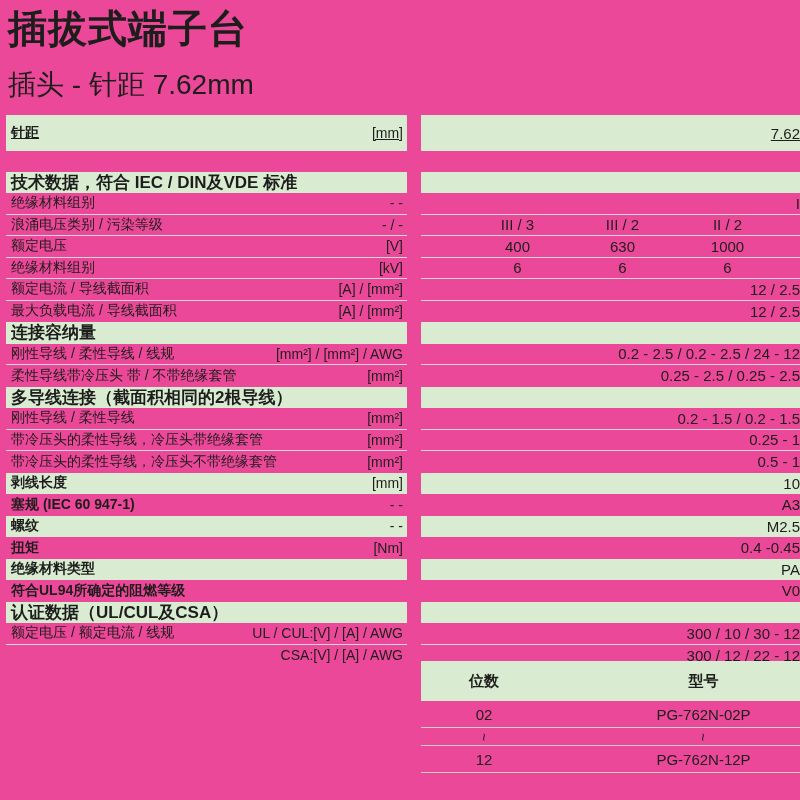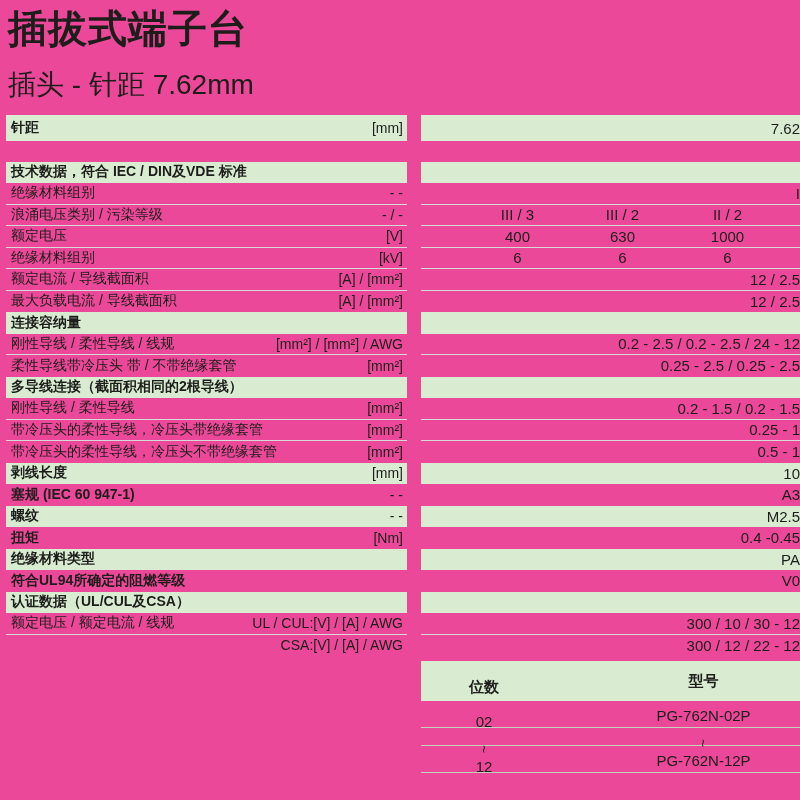--- a/index.html
+++ b/index.html
@@ -15,45 +15,45 @@
   }
   
   .title{position:absolute;left:8px;top:2px;font-size:39px;font-weight:700;letter-spacing:1px;}
   .subtitle{position:absolute;left:8px;top:66px;font-size:28px;font-weight:400;}
   .product{position:absolute;left:421px;top:42px;width:379px;text-align:center;}
   .product-name{font-size:26px;font-weight:700;}
   .product-note{font-size:13px;margin-top:12px;}
   
   .table{position:absolute;left:0;top:115px;width:800px;}
   .row{display:flex;height:21.5px;}
-  .row.pitch{height:26px;}
+  .row.pitch{height:36px;text-decoration:underline;}
   .spacer{height:20.5px;}
   .cell-l{
     width:401px;margin-left:6px;box-sizing:border-box;display:flex;
     justify-content:space-between;align-items:center;padding:0 4px 0 5px;
   }
   .gap{width:14px;}
   .cell-r{
     width:379px;box-sizing:border-box;display:flex;align-items:center;
     justify-content:flex-end;font-size:15px;
   }
   .lbl{font-size:14px;white-space:nowrap;}
   .unit{font-size:14px;white-space:nowrap;}
   .row.bold .lbl{font-weight:700;}
-  .row.header .lbl{font-weight:700;font-size:14px;}
+  .row.header .lbl{font-weight:700;font-size:17px;}
   .row.green .cell-l,.row.green .cell-r{background:var(--green);}
   .row.bordered .cell-l,.row.bordered .cell-r{border-bottom:1px solid var(--line);}
   .cell-r.cols{justify-content:center;padding-left:24px;}
   .col3{width:105px;text-align:center;}
   
   .model{position:absolute;left:421px;top:661px;width:379px;}
   .m-grid{display:grid;grid-template-columns:126px 1fr;align-items:center;}
   .m-head{height:40px;background:var(--green);font-weight:700;font-size:15px;}
   .m-row{border-bottom:1px solid var(--mline);font-size:15px;}
-  .m-c1{text-align:center;margin-top:12px;}
+  .m-c1{text-align:center;}
   .m-c2{text-align:center;padding-left:60px;}
   .tilde{display:inline-block;transform:rotate(90deg);font-size:14px;}
 </style>
 </head>
 <body>
 
 <div class="sheet">
   <div class="title">插拔式端子台</div>
   <div class="subtitle">插头 - 针距  7.62mm</div>
 

